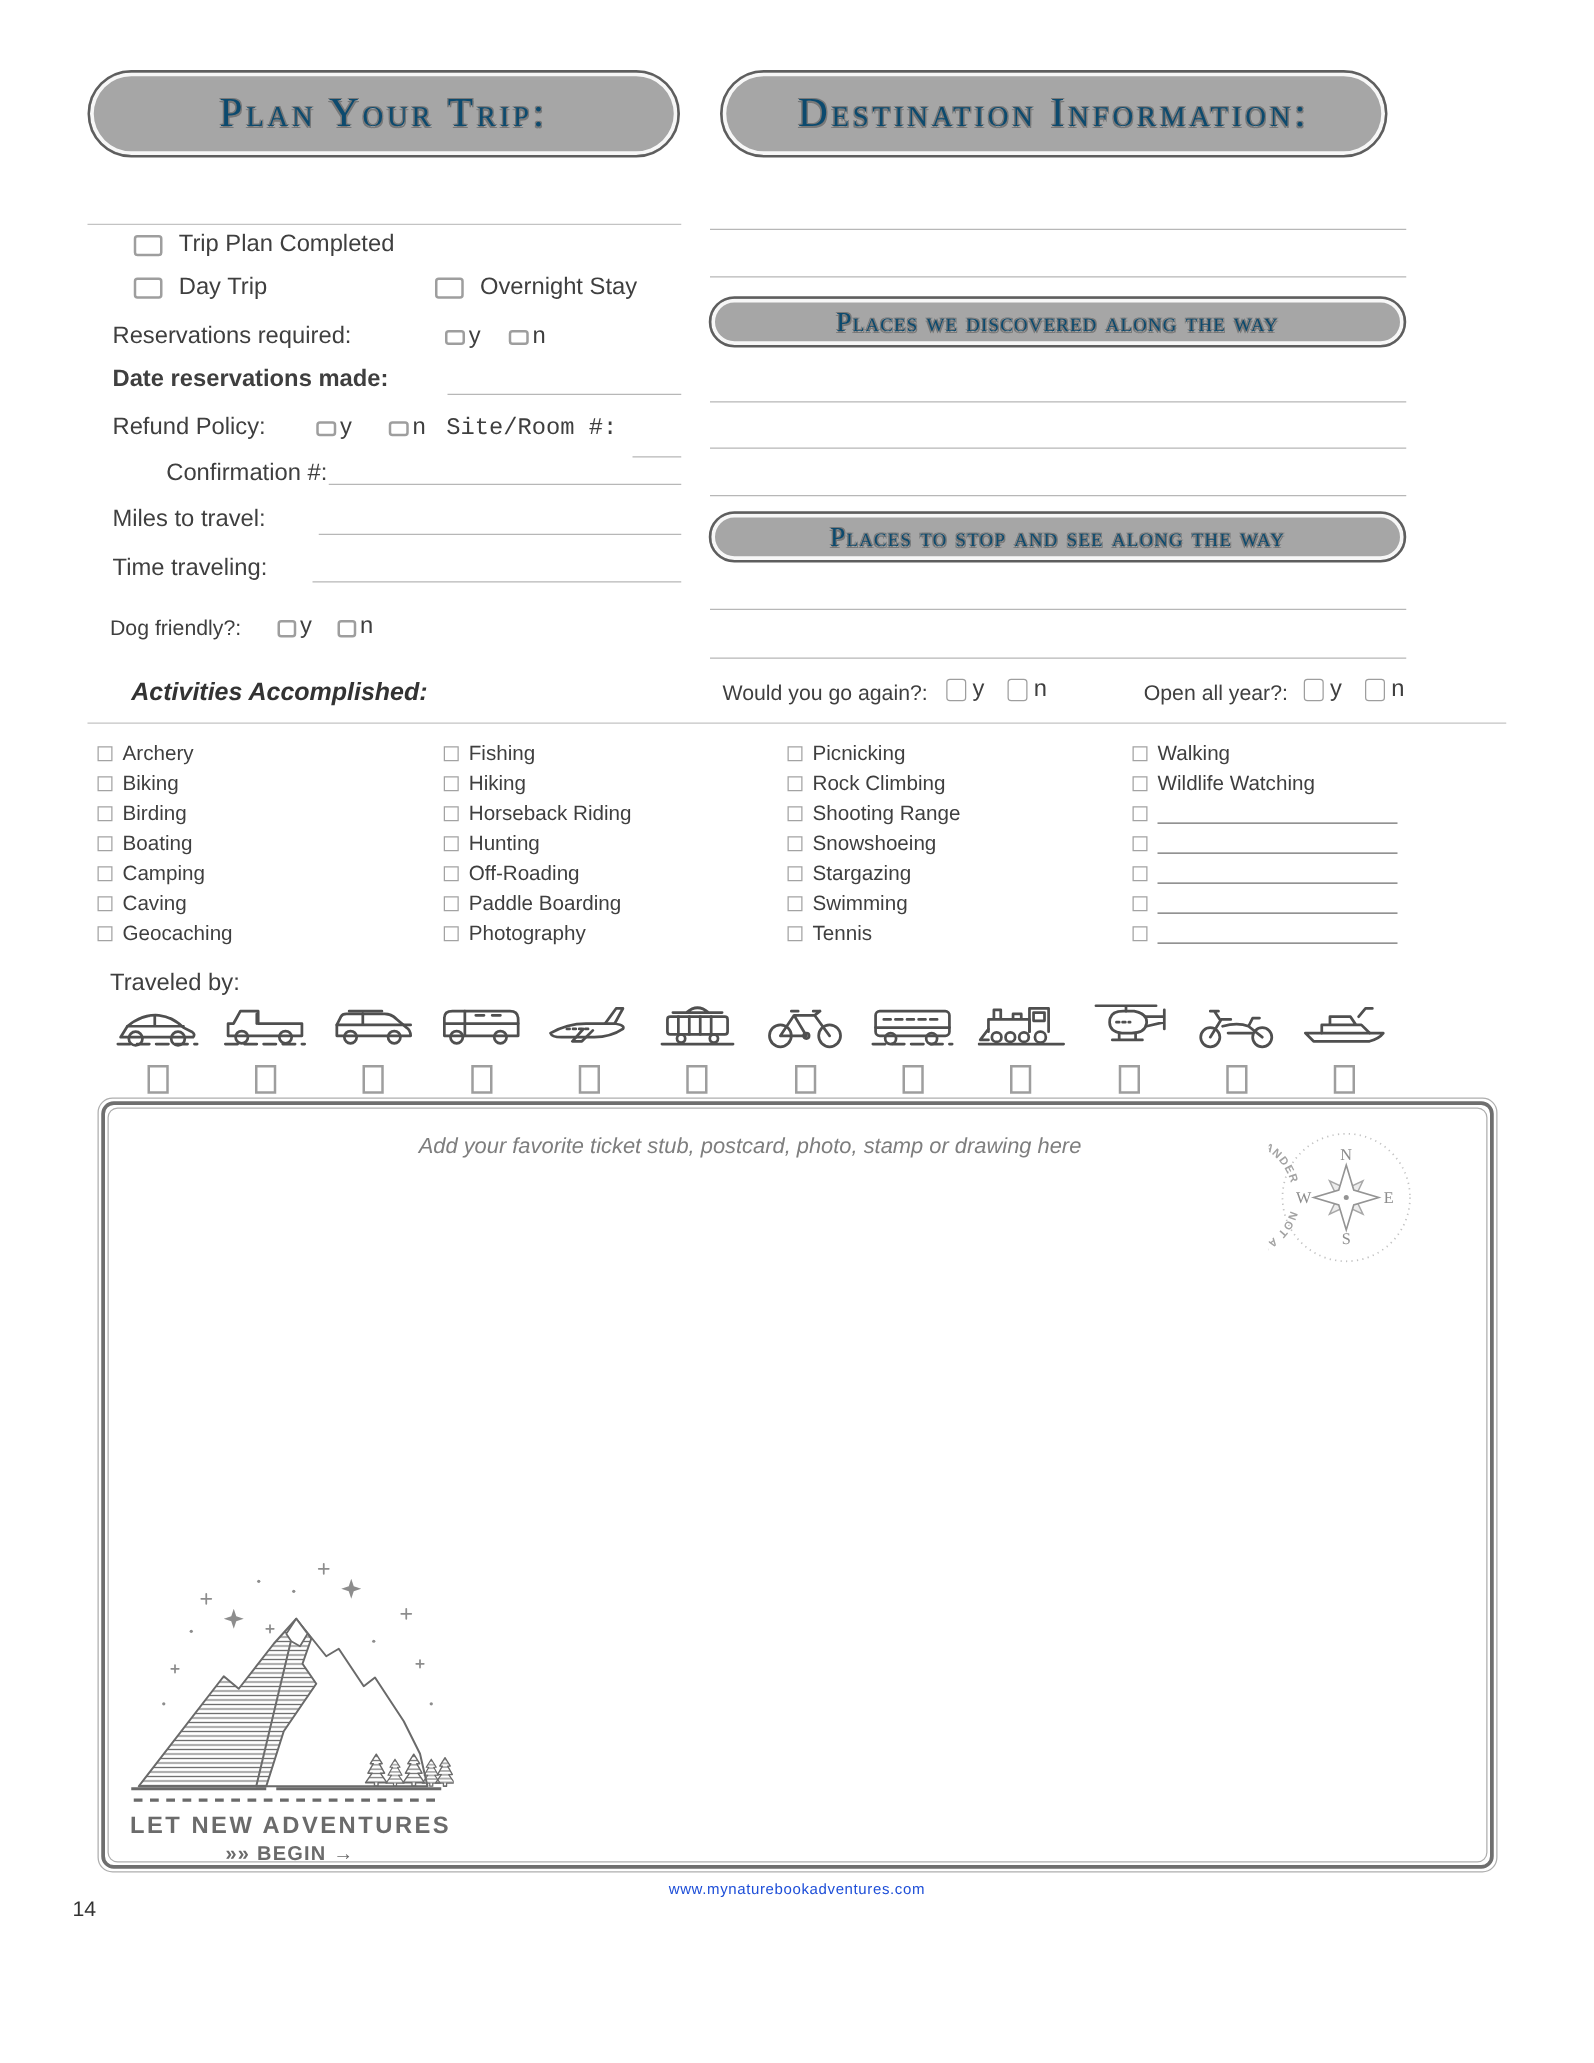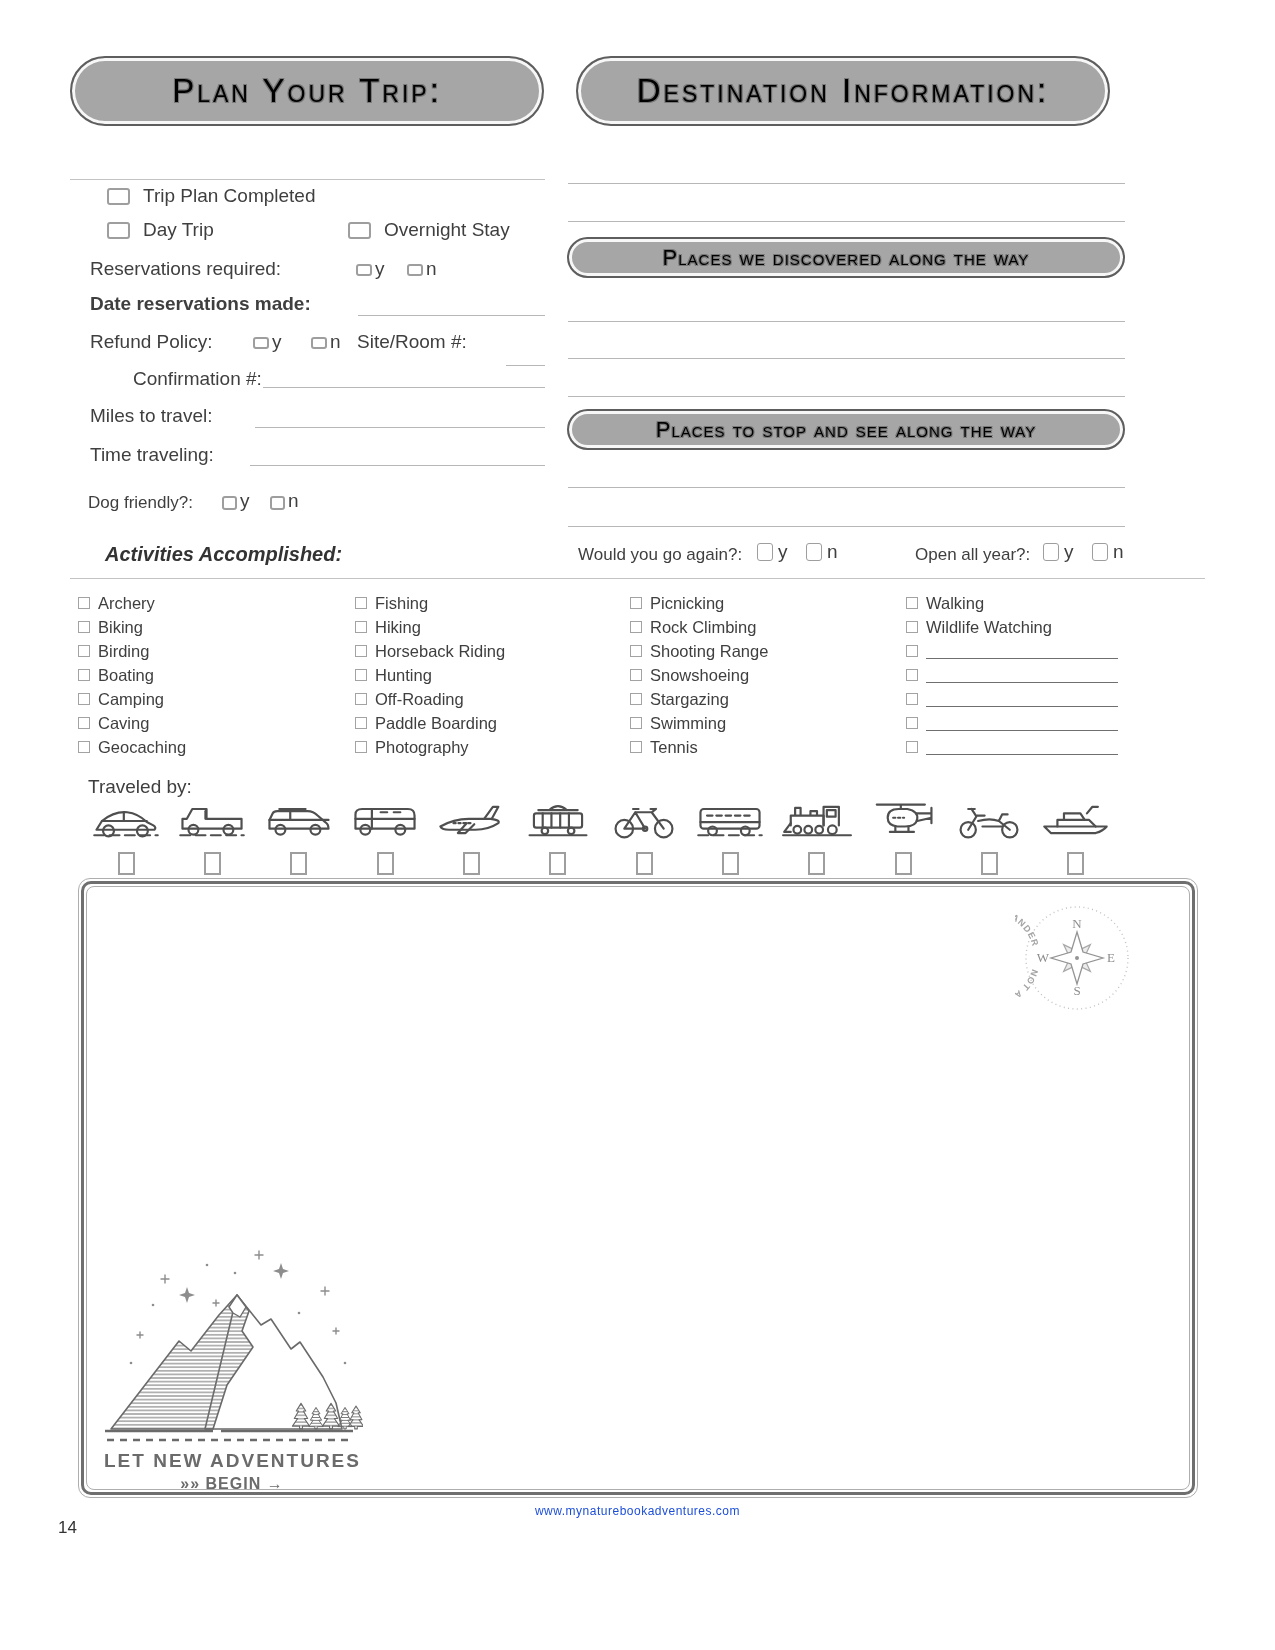--- a/index.html
+++ b/index.html
@@ -6,21 +6,21 @@
     --banner-fill:#a6a6a6; --banner-border:#5e5e5e; --line:#b7b7b7;
     --text:#3f3f3f; --icon-stroke:#4f4f4f; --decor:#8f8f8f;
   }
   *{margin:0;padding:0;box-sizing:border-box;}
   body{background:#e8e8e8;font-family:"Liberation Sans",sans-serif;}
   .page{position:relative;width:1275px;height:1650px;background:#ffffff;margin:0 auto;overflow:hidden;color:var(--text);}
 
   
   .pill{position:absolute;background:var(--banner-fill);border:2px solid var(--banner-border);
         box-shadow:inset 0 0 0 3px #f7f7f7;display:flex;align-items:center;justify-content:center;}
-  .pill-label{font-family:Liberation Sans, sans-serif;font-variant:small-caps;color:#000000;
+  .pill-label{font-family:Liberation Serif, serif;font-variant:small-caps;color:#0c4a6e;
         text-shadow:-1px -1px 0 #787878,1px -1px 0 #787878,-1px 1px 0 #787878,1px 1px 0 #787878;
         white-space:nowrap;}
   .pill.hdr{height:70px;border-radius:36px;}
   .pill.hdr .pill-label{font-size:33px;letter-spacing:3px;}
   .pill.bnr{height:41px;border-radius:22px;}
   .pill.bnr .pill-label{font-size:22px;letter-spacing:1px;}
 
   
   .lbl{position:absolute;font-size:19px;color:var(--text);white-space:nowrap;font-weight:300;}
   .lbl.sm{font-size:17px;}
@@ -185,21 +185,21 @@
   <span class="yn" style="left:426px;top:258px;">n</span>
 
   <span class="lbl" style="left:90px;top:293px;font-weight:bold;">Date reservations made:</span>
   <span class="uline" style="left:358px;top:300px;width:187px;height:16px;"></span>
 
   <span class="lbl" style="left:90px;top:331px;text-align:right;">Refund Policy:</span>
   <span class="cb flat" style="left:253px;top:337px;"></span>
   <span class="yn" style="left:272px;top:331px;">y</span>
   <span class="cb flat" style="left:311px;top:337px;"></span>
   <span class="yn" style="left:330px;top:331px;">n</span>
-  <span class="lbl" style="left:357px;top:331px;">Site/Room #:</span>
+  <span class="lbl" style="left:357px;top:331px;font-family:Liberation Mono, monospace;">Site/Room #:</span>
   <span class="uline" style="left:506px;top:350px;width:39px;height:16px;"></span>
 
   <span class="lbl" style="left:90px;top:368px;margin-left:43px;">Confirmation #:</span>
   <span class="uline" style="left:263px;top:372px;width:282px;height:16px;"></span>
 
   <span class="lbl" style="left:90px;top:405px;">Miles to travel:</span>
   <span class="uline" style="left:255px;top:412px;width:290px;height:16px;"></span>
 
   <span class="lbl" style="left:90px;top:444px;">Time traveling:</span>
   <span class="uline" style="left:250px;top:450px;width:295px;height:16px;"></span>
@@ -439,20 +439,21 @@
         </svg>
         <span class="cb-tall"></span>
       </div>
     </div>
 
   <div class="frame">
     <div class="frame-mid">
       <div class="frame-in"></div>
     </div>
   </div>
+  <div class="caption">Add your favorite ticket stub, postcard, photo, stamp or drawing here</div>
 
   <svg class="compass" viewBox="0 0 124 124">
     <defs>
         <path id="ctp" d="M19 62 A43 43 0 1 1 19.001 61.95"></path>
       </defs>
     <circle cx="62" cy="62" r="51" fill="none" stroke="#c2c2c2" stroke-width="1.4" stroke-dasharray="1 3.4"></circle>
     <g fill="#a3a3a3" font-size="9" font-weight="bold" letter-spacing="1">
       <text text-anchor="middle"><textPath href="#ctp" startOffset="12.5%">NOT ALL</textPath></text>
       <text text-anchor="middle"><textPath href="#ctp" startOffset="37.5%">THOSE WHO</textPath></text>
       <text text-anchor="middle"><textPath href="#ctp" startOffset="62.5%">ARE LOST</textPath></text>

